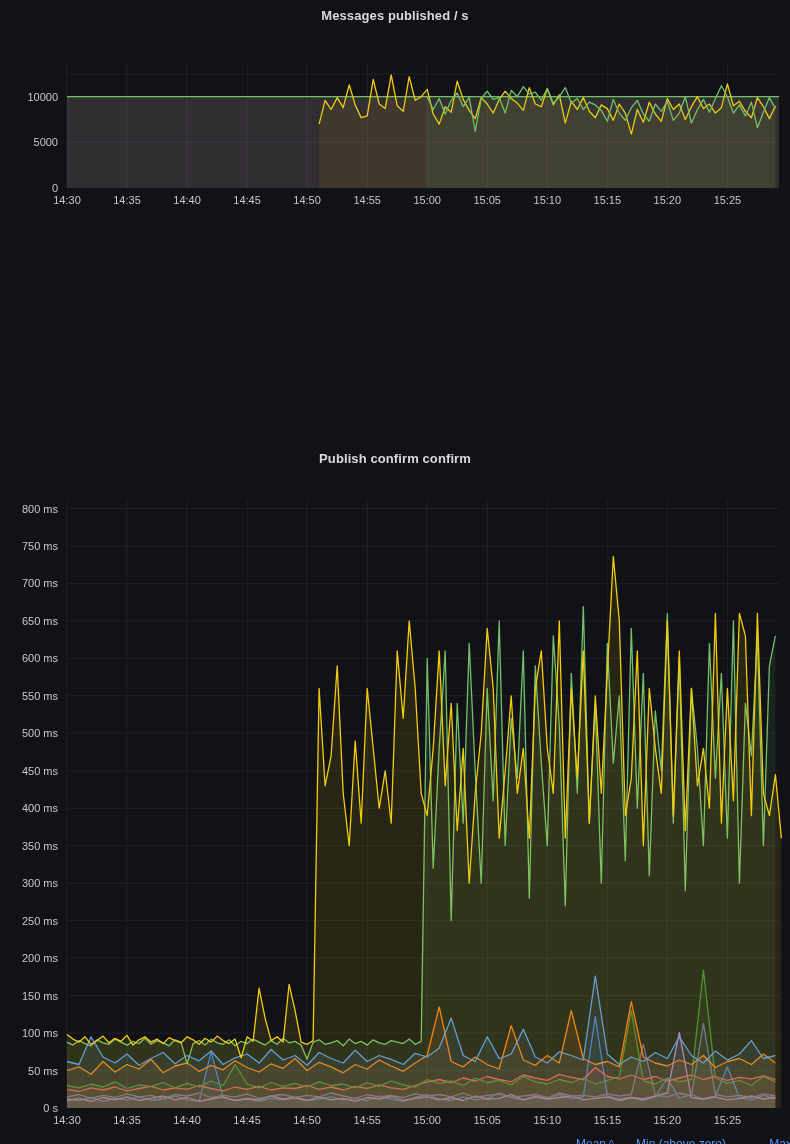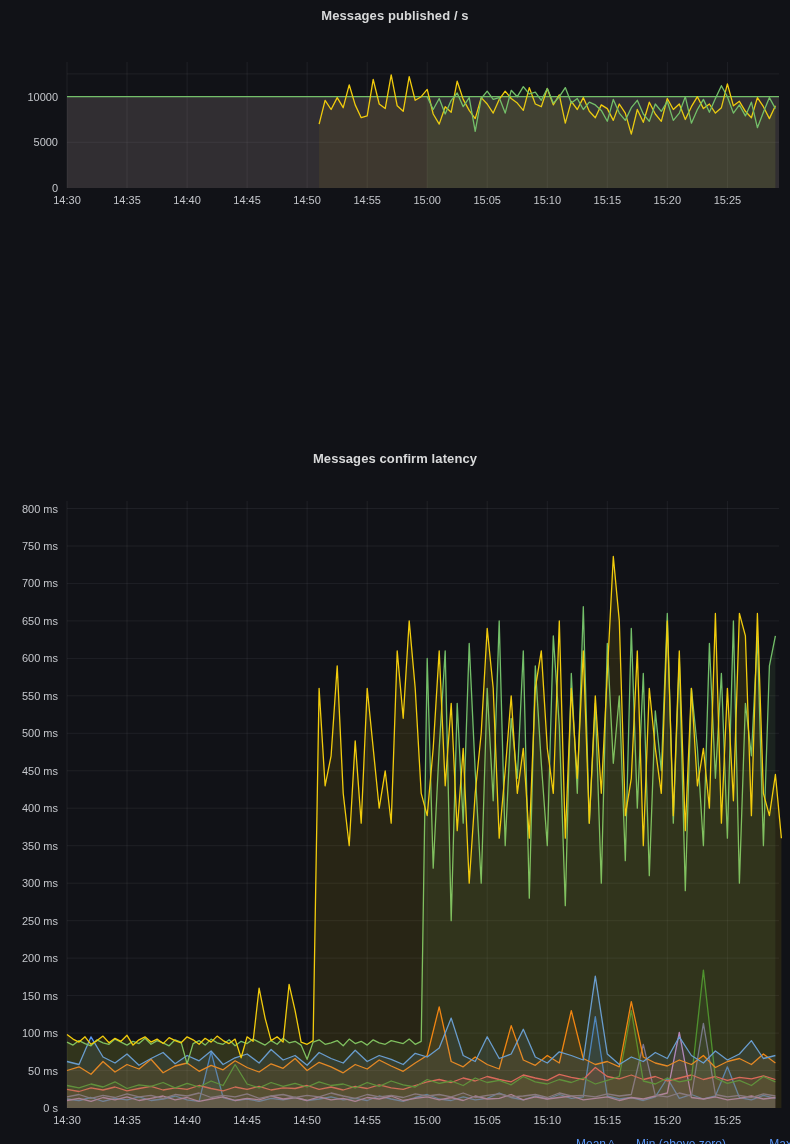--- a/index.html
+++ b/index.html
@@ -71,21 +71,21 @@
       <path d="M67.0 96.7L779.0 96.7L779.0 188L67.0 188Z" fill="rgba(178,160,160,0.20)" stroke="none"></path>
       <path d="M67.0 96.7L779.0 96.7" fill="none" stroke="#73BF69" stroke-width="1.3" stroke-linejoin="round"></path>
       <path d="M319.1 124.1L325.1 100.3L331.1 109.5L337.2 97.6L343.2 107.7L349.2 84.8L355.2 104.9L361.2 117.7L367.2 115.9L373.2 79.3L379.2 104.0L385.2 108.6L391.2 74.8L397.2 105.8L403.2 111.3L409.2 76.6L415.2 100.3L421.2 96.7L427.2 89.4L433.2 114.0L439.2 124.1L445.2 106.7L451.2 112.2L457.2 81.2L463.2 99.4L469.2 110.4L475.2 118.6L481.2 97.6L487.2 104.0L493.2 113.1L499.2 99.4L505.2 91.2L511.2 98.5L517.3 103.1L523.3 110.4L529.3 87.6L535.3 104.0L541.3 106.7L547.3 88.5L553.3 104.9L559.3 94.9L565.3 123.2L571.3 101.3L577.3 109.5L583.3 97.6L589.3 111.3L595.3 117.7L601.3 104.9L607.3 108.6L613.3 120.4L619.3 104.0L625.3 113.1L631.3 134.1L637.3 109.5L643.3 122.3L649.3 102.2L655.3 114.0L661.3 121.3L667.3 98.5L673.3 109.5L679.3 104.0L685.3 119.5L691.4 106.7L697.4 96.7L703.4 108.6L709.4 104.0L715.4 113.1L721.4 107.7L727.4 83.9L733.4 105.8L739.4 101.3L745.4 111.3L751.4 117.7L757.4 97.6L763.4 106.7L769.4 118.6L775.4 105.8L775.4 188L319.1 188Z" fill="rgba(242,204,12,0.07)" stroke="none"></path>
       <path d="M319.1 124.1L325.1 100.3L331.1 109.5L337.2 97.6L343.2 107.7L349.2 84.8L355.2 104.9L361.2 117.7L367.2 115.9L373.2 79.3L379.2 104.0L385.2 108.6L391.2 74.8L397.2 105.8L403.2 111.3L409.2 76.6L415.2 100.3L421.2 96.7L427.2 89.4L433.2 114.0L439.2 124.1L445.2 106.7L451.2 112.2L457.2 81.2L463.2 99.4L469.2 110.4L475.2 118.6L481.2 97.6L487.2 104.0L493.2 113.1L499.2 99.4L505.2 91.2L511.2 98.5L517.3 103.1L523.3 110.4L529.3 87.6L535.3 104.0L541.3 106.7L547.3 88.5L553.3 104.9L559.3 94.9L565.3 123.2L571.3 101.3L577.3 109.5L583.3 97.6L589.3 111.3L595.3 117.7L601.3 104.9L607.3 108.6L613.3 120.4L619.3 104.0L625.3 113.1L631.3 134.1L637.3 109.5L643.3 122.3L649.3 102.2L655.3 114.0L661.3 121.3L667.3 98.5L673.3 109.5L679.3 104.0L685.3 119.5L691.4 106.7L697.4 96.7L703.4 108.6L709.4 104.0L715.4 113.1L721.4 107.7L727.4 83.9L733.4 105.8L739.4 101.3L745.4 111.3L751.4 117.7L757.4 97.6L763.4 106.7L769.4 118.6L775.4 105.8" fill="none" stroke="#F2CC0C" stroke-width="1.3" stroke-linejoin="round"></path>
       <path d="M427.2 96.7L433.2 109.5L439.2 98.5L445.2 114.0L451.2 100.3L457.2 93.0L463.2 106.7L469.2 97.6L475.2 131.4L481.2 98.5L487.2 91.2L493.2 99.4L499.2 97.6L505.2 113.1L511.2 90.3L517.3 96.7L523.3 86.7L529.3 94.0L535.3 92.1L541.3 100.3L547.3 88.5L553.3 103.1L559.3 96.7L565.3 87.6L571.3 103.1L577.3 98.5L583.3 109.5L589.3 102.2L595.3 104.9L601.3 110.4L607.3 121.3L613.3 99.4L619.3 113.1L625.3 120.4L631.3 107.7L637.3 100.3L643.3 114.0L649.3 121.3L655.3 104.0L661.3 111.3L667.3 101.3L673.3 120.4L679.3 113.1L685.3 96.7L691.4 123.2L697.4 109.5L703.4 99.4L709.4 112.2L715.4 98.5L721.4 85.7L727.4 96.7L733.4 113.1L739.4 104.9L745.4 115.9L751.4 102.2L757.4 127.7L763.4 112.2L769.4 97.6L775.4 108.6L775.4 188L427.2 188Z" fill="rgba(115,191,105,0.07)" stroke="none"></path>
       <path d="M427.2 96.7L433.2 109.5L439.2 98.5L445.2 114.0L451.2 100.3L457.2 93.0L463.2 106.7L469.2 97.6L475.2 131.4L481.2 98.5L487.2 91.2L493.2 99.4L499.2 97.6L505.2 113.1L511.2 90.3L517.3 96.7L523.3 86.7L529.3 94.0L535.3 92.1L541.3 100.3L547.3 88.5L553.3 103.1L559.3 96.7L565.3 87.6L571.3 103.1L577.3 98.5L583.3 109.5L589.3 102.2L595.3 104.9L601.3 110.4L607.3 121.3L613.3 99.4L619.3 113.1L625.3 120.4L631.3 107.7L637.3 100.3L643.3 114.0L649.3 121.3L655.3 104.0L661.3 111.3L667.3 101.3L673.3 120.4L679.3 113.1L685.3 96.7L691.4 123.2L697.4 109.5L703.4 99.4L709.4 112.2L715.4 98.5L721.4 85.7L727.4 96.7L733.4 113.1L739.4 104.9L745.4 115.9L751.4 102.2L757.4 127.7L763.4 112.2L769.4 97.6L775.4 108.6" fill="none" stroke="#73BF69" stroke-width="1.3" stroke-linejoin="round"></path>
     </svg>
 </div>
 
 <div class="panel" style="top:215px;height:929px;">
-  <div class="panel-title" style="top:236px;">Messages confirm latency</div>
+  <div class="panel-title" style="top:236px;">Publish confirm confirm</div>
   <svg class="chart" style="top:260px;" width="790" height="656" viewBox="0 260 790 656">
       <line x1="67" x2="779" y1="855.5" y2="855.5" class="grid"></line>
       <line x1="67" x2="779" y1="818.1" y2="818.1" class="grid"></line>
       <line x1="67" x2="779" y1="780.6" y2="780.6" class="grid"></line>
       <line x1="67" x2="779" y1="743.1" y2="743.1" class="grid"></line>
       <line x1="67" x2="779" y1="705.7" y2="705.7" class="grid"></line>
       <line x1="67" x2="779" y1="668.2" y2="668.2" class="grid"></line>
       <line x1="67" x2="779" y1="630.7" y2="630.7" class="grid"></line>
       <line x1="67" x2="779" y1="593.2" y2="593.2" class="grid"></line>
       <line x1="67" x2="779" y1="555.8" y2="555.8" class="grid"></line>

